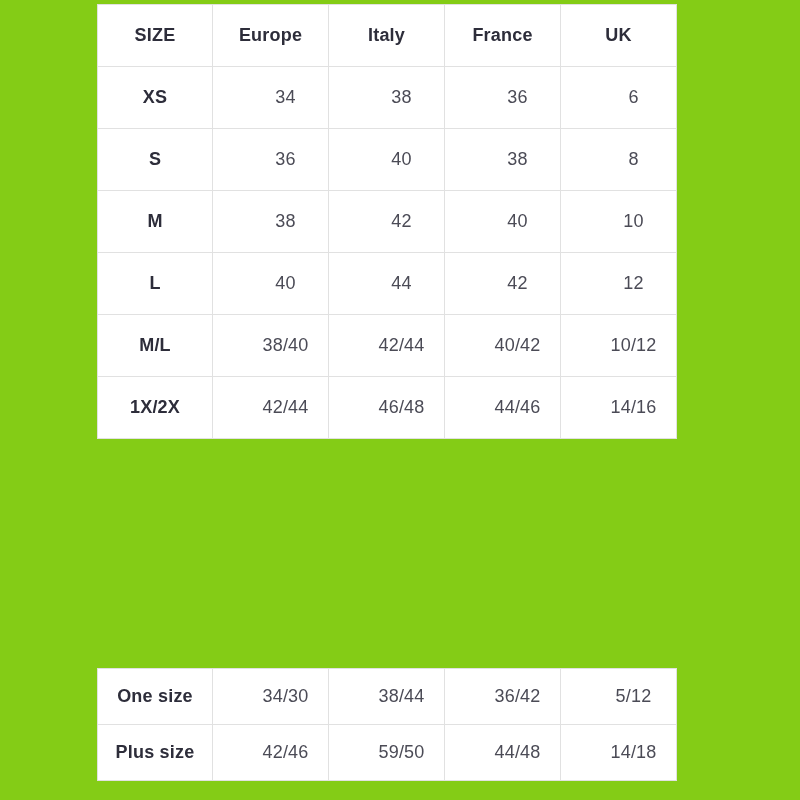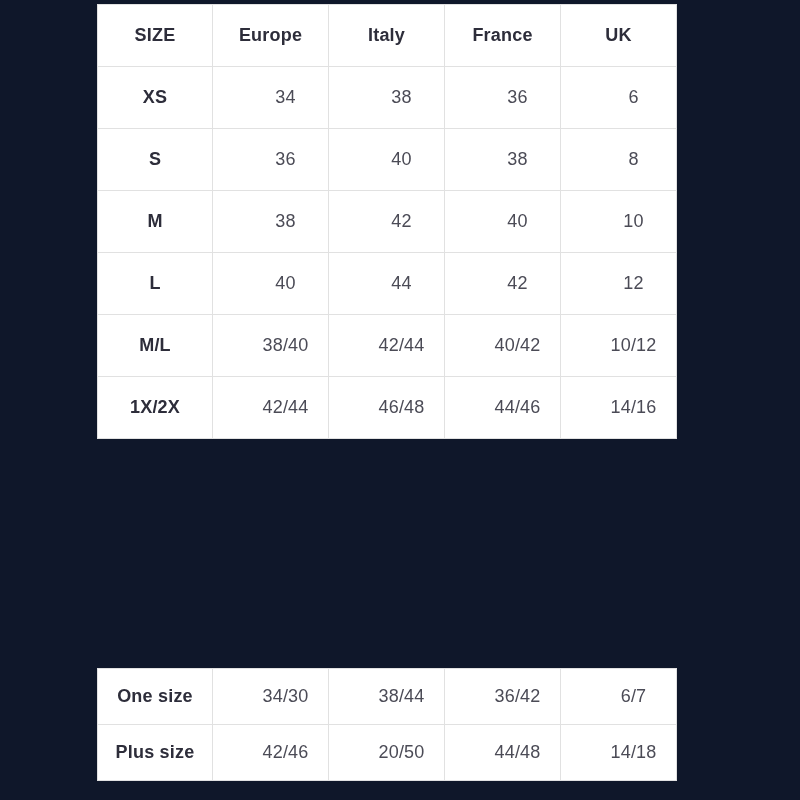--- a/index.html
+++ b/index.html
@@ -8,21 +8,21 @@
     padding: 0;
     background: #ffffff;
     width: 800px;
     height: 800px;
     font-family: "Liberation Sans", "DejaVu Sans", sans-serif;
   }
   .page {
     position: relative;
     width: 800px;
     height: 800px;
-    background: #0f172a;
+    background: #84cc16;
     overflow: hidden;
   }
   table {
     border-collapse: collapse;
     position: absolute;
     left: 97px;
     background: #ffffff;
   }
   #size-table { top: 4px; }
   #onesize-table { top: 668px; }
@@ -110,25 +110,25 @@
     </tbody>
   </table>
 
   <table id="onesize-table">
     <tbody>
       <tr>
         <td class="row-label label-col">One size</td>
         <td class="value">34/30</td>
         <td class="value">38/44</td>
         <td class="value">36/42</td>
-        <td class="value">6/7</td>
+        <td class="value">5/12</td>
       </tr>
       <tr>
         <td class="row-label label-col">Plus size</td>
         <td class="value">42/46</td>
-        <td class="value">20/50</td>
+        <td class="value">59/50</td>
         <td class="value">44/48</td>
         <td class="value">14/18</td>
       </tr>
     </tbody>
   </table>
 
 </div>
 
 </body></html>

